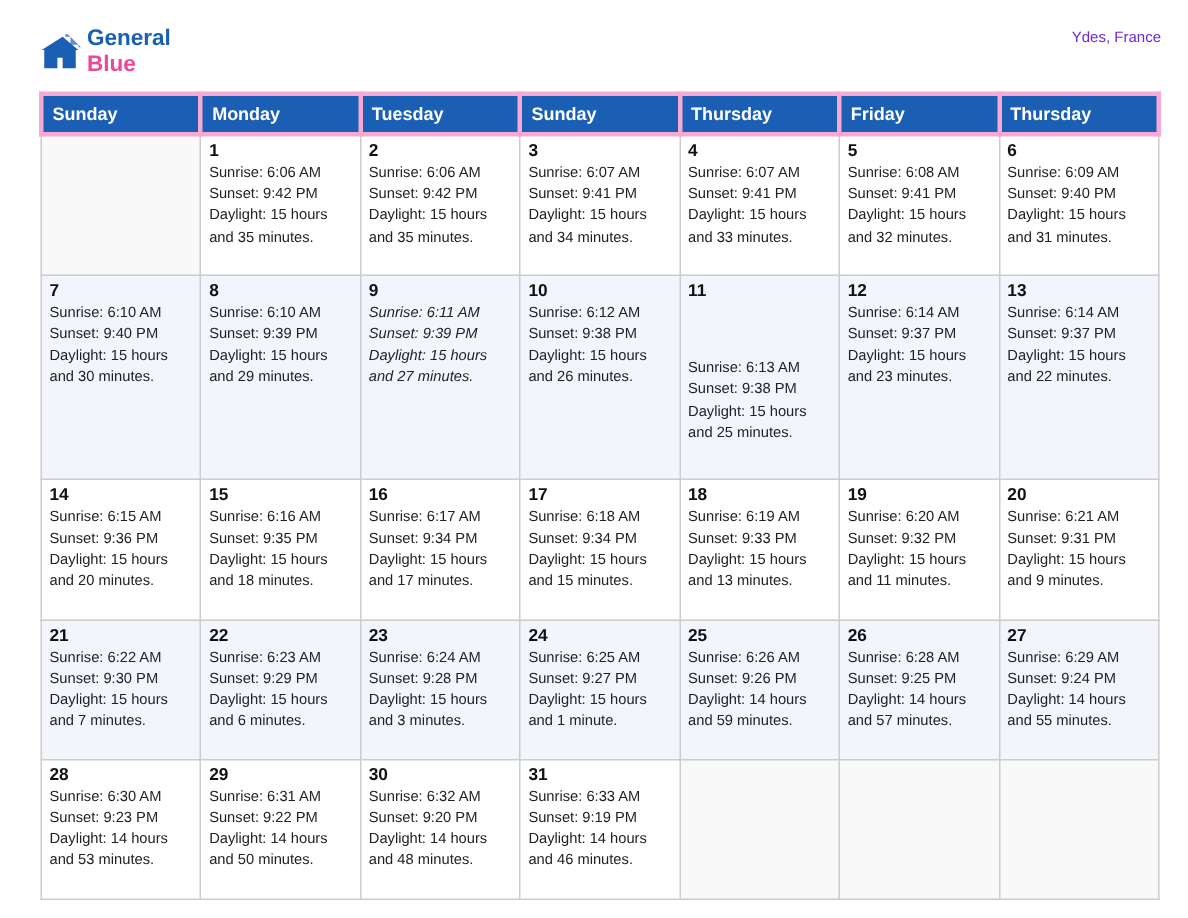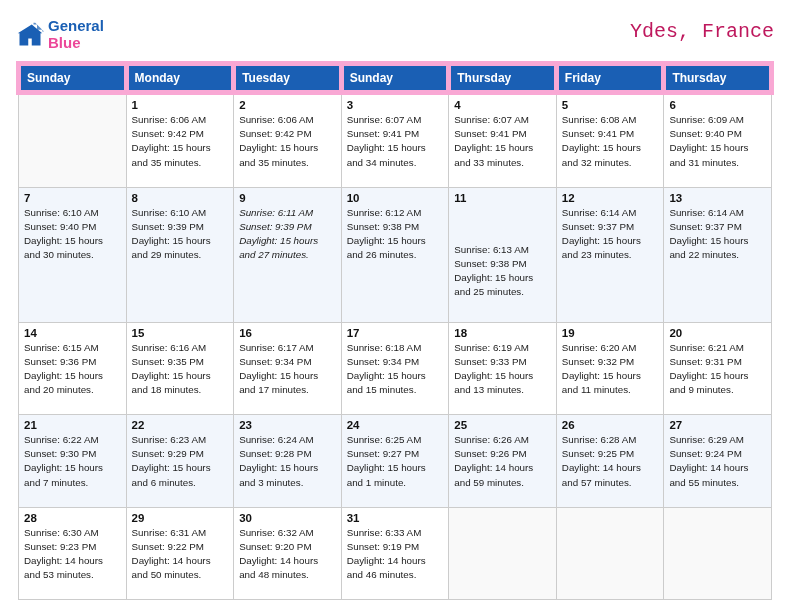--- a/index.html
+++ b/index.html
@@ -6,21 +6,21 @@
     body {
       font-family: Arial, sans-serif;
       background: #fff;
       width: 792px;
       height: 612px;
       overflow: hidden;
     }
     .page {
       width: 792px;
       height: 612px;
-      padding: 18px 18px 12px 16px;
+      padding: 18px 18px 12px 26px;
       display: flex;
       flex-direction: column;
     }
     .header {
       display: flex;
       justify-content: space-between;
       align-items: flex-start;
       margin-bottom: 10px;
     }
     .logo {
@@ -44,39 +44,38 @@
     .title-block {
       text-align: right;
     }
     .title-month {
       font-size: 38px;
       font-weight: bold;
       color: #222;
       line-height: 1;
     }
     .title-location {
-      font-size: 20px;
-      color: #be185d;
+      font-size: 10px;
+      color: #6d28d9;
       margin-top: 2px;
-      font-family: Liberation Mono, monospace;
     }
     .calendar {
       width: 100%;
       border-collapse: collapse;
       flex: 1;
       font-size: 10.5px;
     }
     .calendar th {
       background-color: #1a5fb4;
       color: #fff;
       text-align: left;
       padding: 5px 6px;
       font-size: 12px;
       font-weight: bold;
-      border: 5px solid #f9a8d4;
+      border: 3px solid #f9a8d4;
     }
     .calendar td {
       border: 1px solid #ccc;
       vertical-align: top;
       padding: 4px 5px;
       width: calc(100% / 7);
       height: 80px;
     }
     .day-num {
       font-weight: bold;

